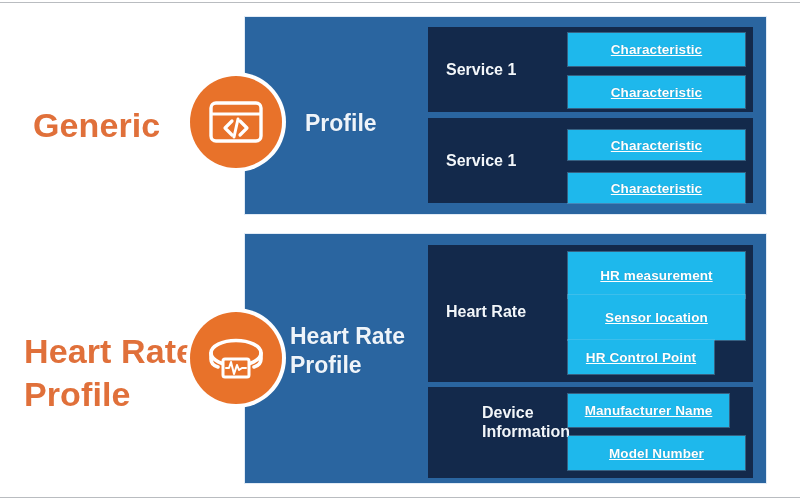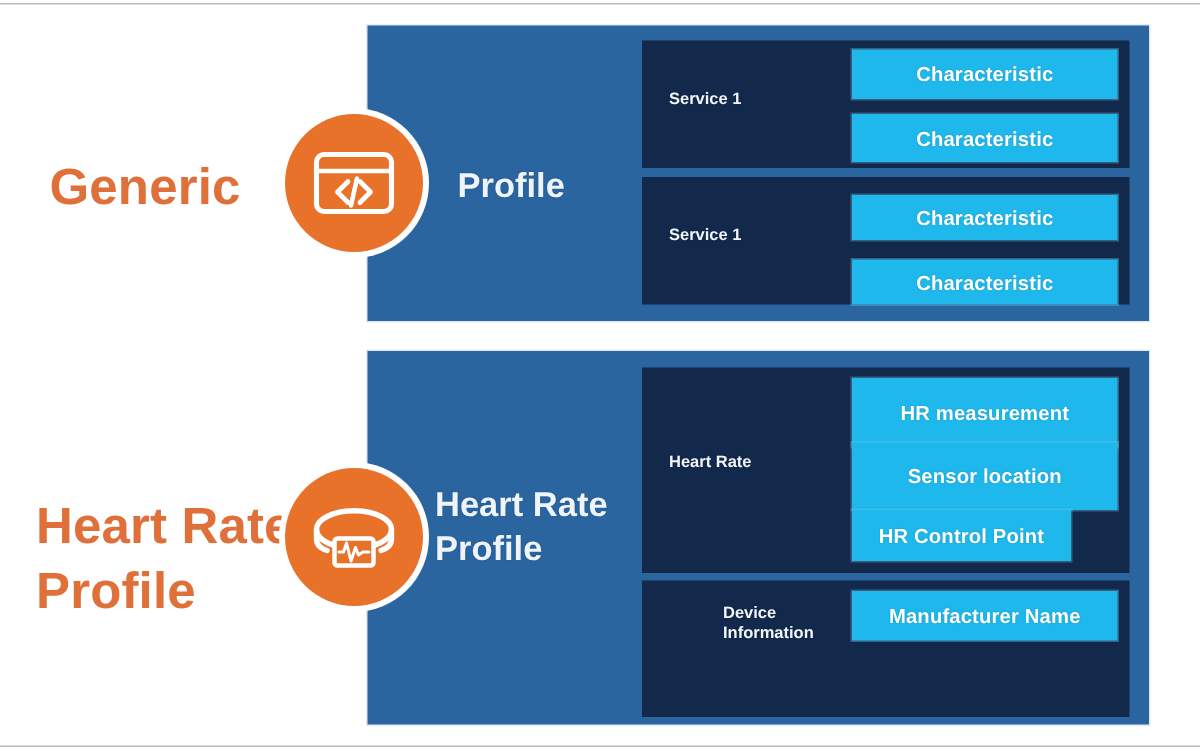--- a/index.html
+++ b/index.html
@@ -84,21 +84,21 @@
 
   
   .service {
     position: absolute;
     background: #13294b;
     box-shadow: inset 0 0 0 1px #0e2murky;
   }
   .service-label {
     position: absolute;
     color: #f2f6fa;
-    font-size: 11px;
+    font-size: 16px;
     font-weight: 700;
     line-height: 1.2;
     white-space: pre-line;
     text-shadow: 0 0 1px rgba(10,25,50,0.5);
   }
 
   
   .svc-g1 { left: 428px; top: 27px;  width: 325px; height: 85px; }
   .svc-g2 { left: 428px; top: 118px; width: 325px; height: 85px; }
   .svc-g1 .service-label,
@@ -117,33 +117,34 @@
     color: #ffffff;
     font-size: 13.5px;
     font-weight: 700;
     display: flex;
     align-items: center;
     justify-content: center;
     text-align: center;
     letter-spacing: 0.1px;
     text-shadow: 0 0 1px rgba(10,60,90,0.35);
     box-shadow: 0 0 0 1px rgba(120,200,235,0.35);
+    text-decoration: underline;
   }
 
   
   .chip-g1a { left: 568px; top: 33px;  width: 177px; height: 33px; }
   .chip-g1b { left: 568px; top: 76px;  width: 177px; height: 32px; }
   .chip-g2a { left: 568px; top: 130px; width: 177px; height: 30px; }
   .chip-g2b { left: 568px; top: 173px; width: 177px; height: 30px; }
 
   
   .chip-h1a { left: 568px; top: 252px; width: 177px; height: 46px; }
   .chip-h1b { left: 568px; top: 295px; width: 177px; height: 45px; }
   .chip-h1c { left: 568px; top: 340px; width: 146px; height: 34px; }
-  .chip-h2a { left: 568px; top: 394px; width: 177px; height: 33px; }
+  .chip-h2a { left: 568px; top: 394px; width: 161px; height: 33px; }
   .chip-h2b { left: 568px; top: 436px; width: 177px; height: 34px; }
 
   svg { display: block; }
 </style>
 </head>
 <body>
 
 <div class="canvas">
 
   <div class="rule top"></div>
@@ -200,14 +201,15 @@
   </div>
   <div class="chip chip-h1a">HR measurement</div>
   <div class="chip chip-h1b">Sensor location</div>
   <div class="chip chip-h1c">HR Control Point</div>
 
   <div class="service svc-h2">
     <div class="service-label">Device
 Information</div>
   </div>
   <div class="chip chip-h2a">Manufacturer Name</div>
+  <div class="chip chip-h2b">Model Number</div>
 
 </div>
 
 </body></html>

